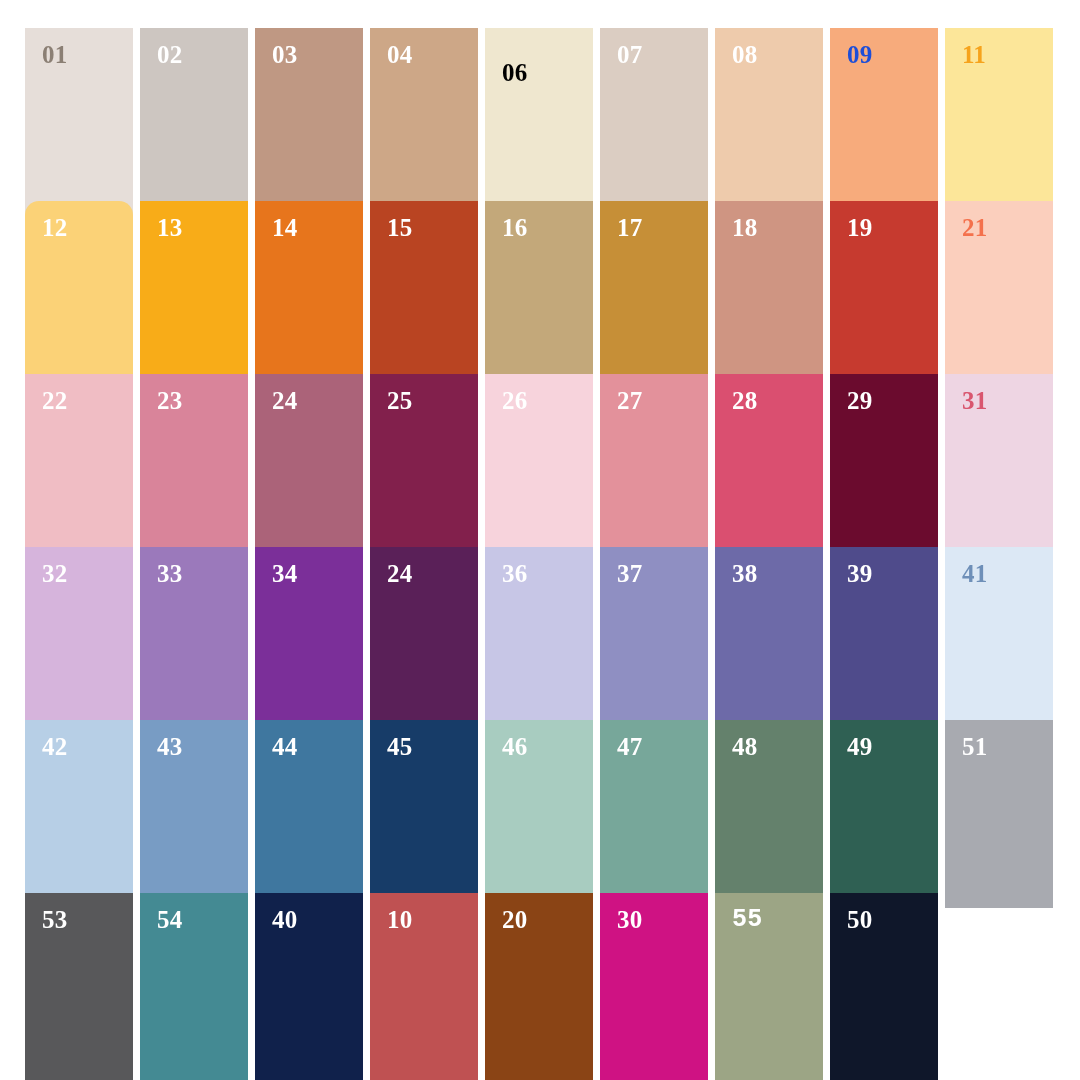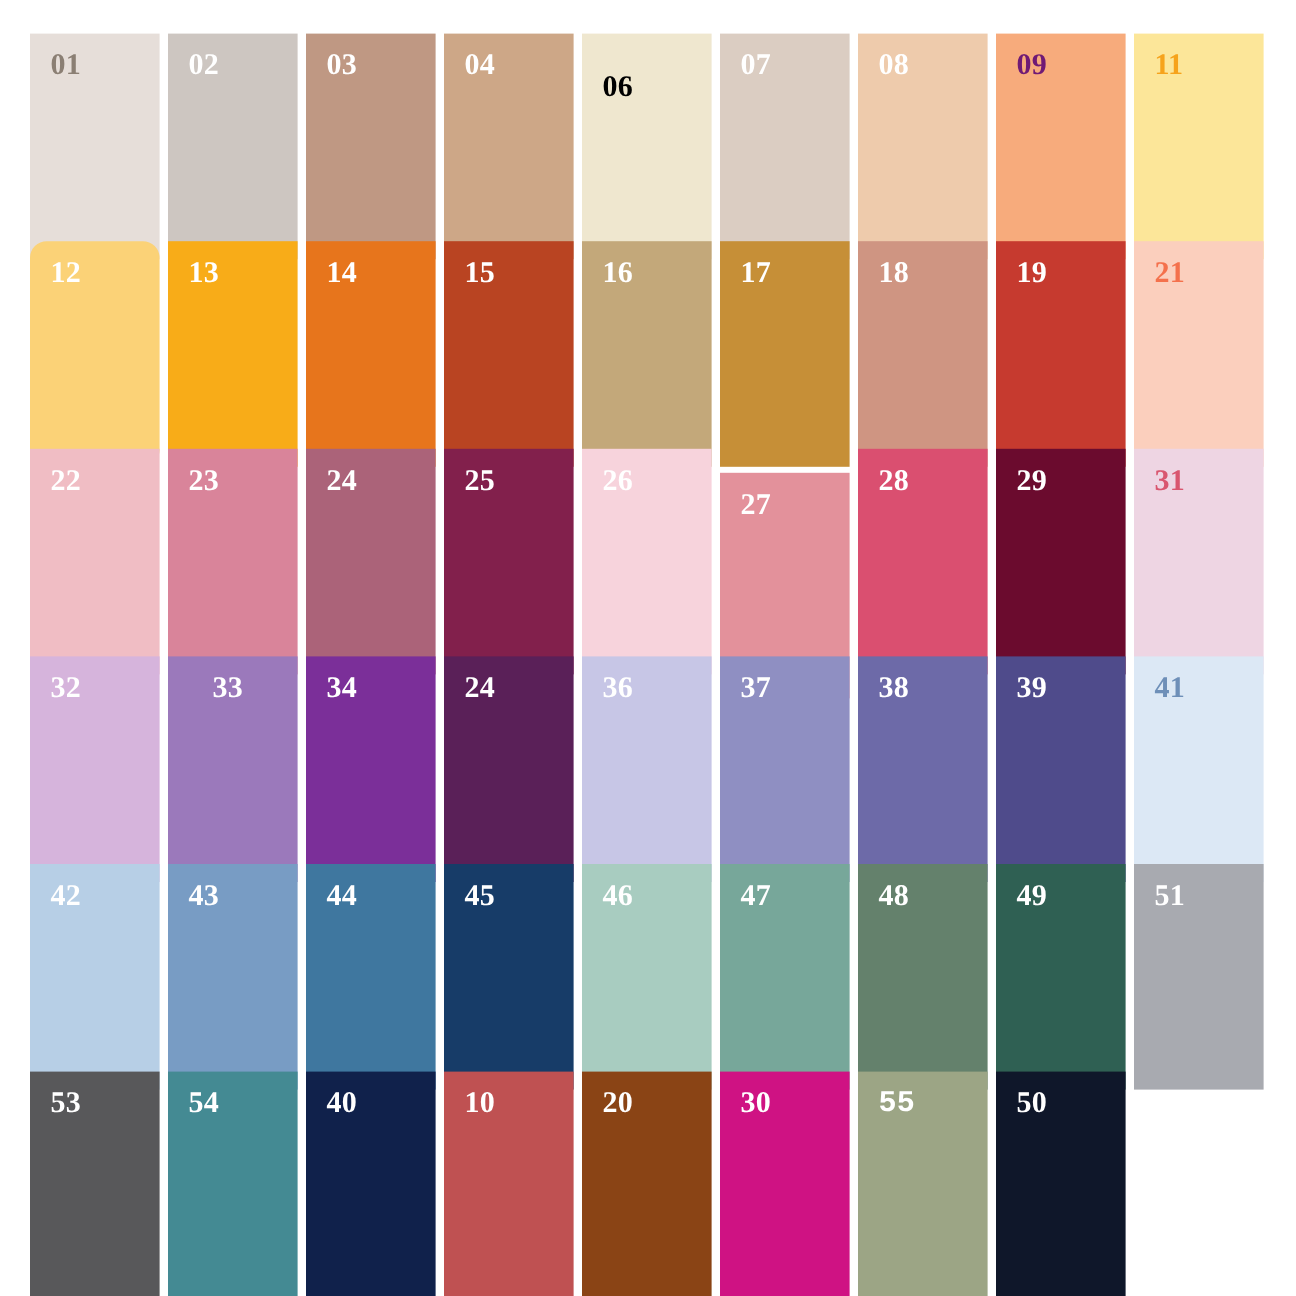--- a/index.html
+++ b/index.html
@@ -68,21 +68,21 @@
     <div class="swatch" style="background: rgb(239, 231, 207);">
       <span class="swatch-label" style="color: #000000; margin-top: 18px;">06</span>
     </div>
     <div class="swatch" style="background: rgb(219, 205, 194);">
       <span class="swatch-label" style="color: rgb(255, 255, 255);">07</span>
     </div>
     <div class="swatch" style="background: rgb(238, 203, 172);">
       <span class="swatch-label" style="color: rgb(255, 255, 255);">08</span>
     </div>
     <div class="swatch" style="background: rgb(247, 171, 124);">
-      <span class="swatch-label" style="color: #701a75;">09</span>
+      <span class="swatch-label" style="color: #1d4ed8;">09</span>
     </div>
     <div class="swatch" style="background: rgb(252, 230, 153);">
       <span class="swatch-label" style="color: rgb(246, 163, 28);">11</span>
     </div>
     <div class="swatch" style="background: rgb(251, 210, 119); border-radius: 14px;">
       <span class="swatch-label" style="color: rgb(255, 255, 255);">12</span>
     </div>
     <div class="swatch" style="background: rgb(248, 172, 24);">
       <span class="swatch-label" style="color: rgb(255, 255, 255);">13</span>
     </div>
@@ -115,37 +115,37 @@
     </div>
     <div class="swatch" style="background: rgb(171, 99, 121);">
       <span class="swatch-label" style="color: rgb(255, 255, 255);">24</span>
     </div>
     <div class="swatch" style="background: rgb(130, 32, 76);">
       <span class="swatch-label" style="color: rgb(255, 255, 255);">25</span>
     </div>
     <div class="swatch" style="background: rgb(247, 211, 220);">
       <span class="swatch-label" style="color: rgb(255, 255, 255);">26</span>
     </div>
-    <div class="swatch" style="background: rgb(227, 145, 155); margin-top: 20px;">
+    <div class="swatch" style="background: rgb(227, 145, 155);">
       <span class="swatch-label" style="color: rgb(255, 255, 255);">27</span>
     </div>
     <div class="swatch" style="background: rgb(218, 79, 112);">
       <span class="swatch-label" style="color: rgb(255, 255, 255);">28</span>
     </div>
     <div class="swatch" style="background: rgb(107, 11, 46);">
       <span class="swatch-label" style="color: rgb(255, 255, 255);">29</span>
     </div>
     <div class="swatch" style="background: rgb(238, 213, 227);">
       <span class="swatch-label" style="color: rgb(217, 86, 111);">31</span>
     </div>
     <div class="swatch" style="background: rgb(214, 180, 220);">
       <span class="swatch-label" style="color: rgb(255, 255, 255);">32</span>
     </div>
     <div class="swatch" style="background: rgb(155, 121, 187);">
-      <span class="swatch-label" style="color: rgb(255, 255, 255); margin-left: 20px;">33</span>
+      <span class="swatch-label" style="color: rgb(255, 255, 255);">33</span>
     </div>
     <div class="swatch" style="background: rgb(123, 47, 153);">
       <span class="swatch-label" style="color: rgb(255, 255, 255);">34</span>
     </div>
     <div class="swatch" style="background: rgb(90, 32, 88);">
       <span class="swatch-label" style="color: rgb(255, 255, 255);">24</span>
     </div>
     <div class="swatch" style="background: rgb(199, 198, 230);">
       <span class="swatch-label" style="color: rgb(255, 255, 255);">36</span>
     </div>

